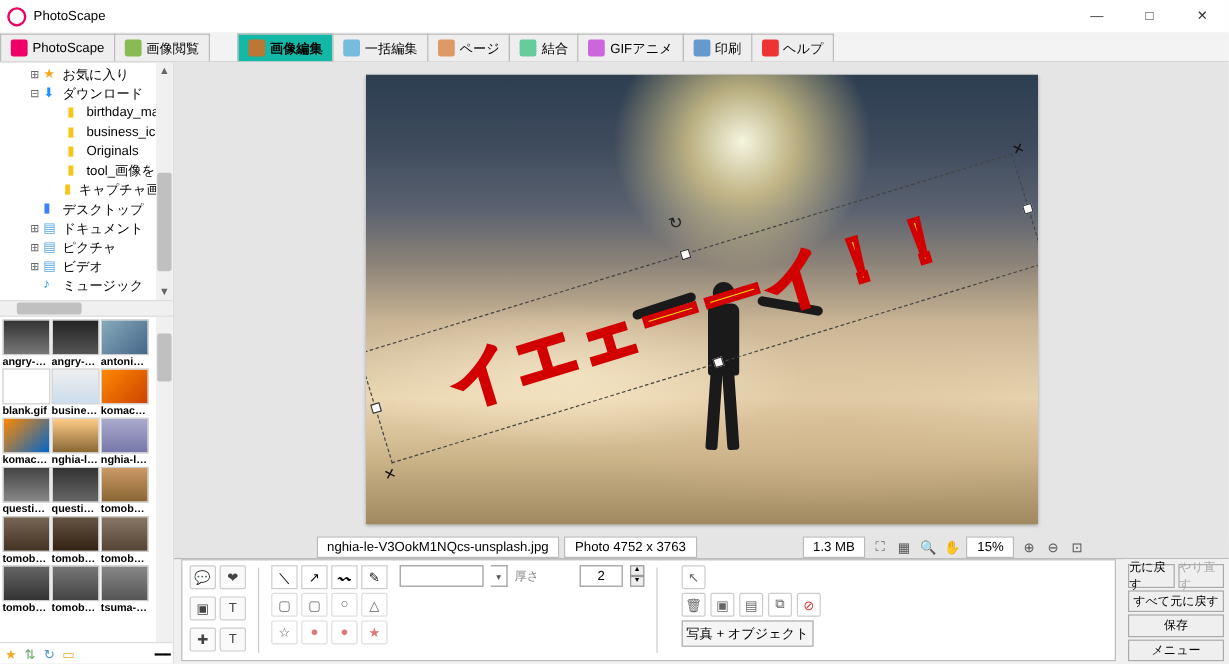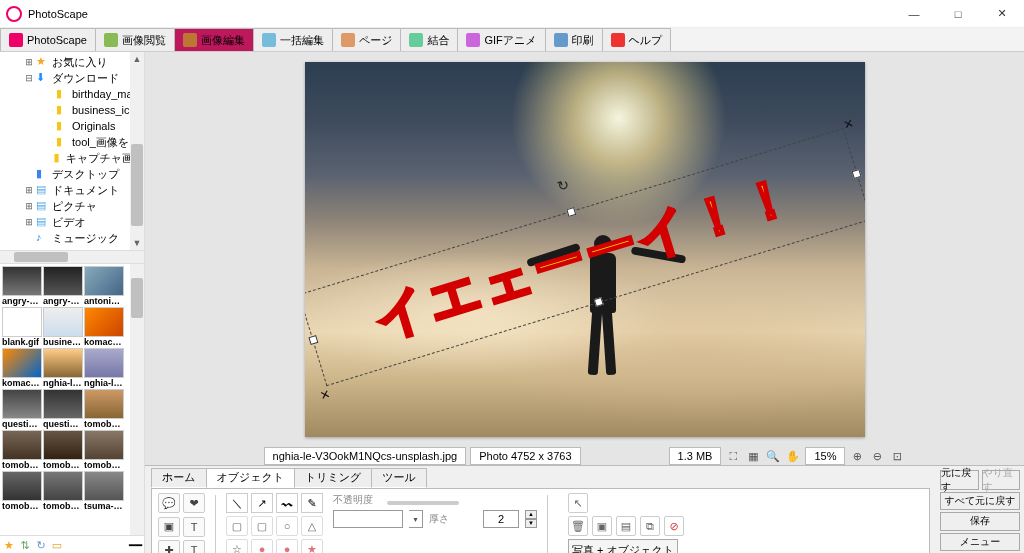--- a/index.html
+++ b/index.html
@@ -7,21 +7,21 @@
 
 
 .titlebar { height:28px; display:flex; align-items:center; padding:0 0 0 6px; background:#fff; border-bottom:1px solid #eee;}
 .titlebar .app-icon{width:16px;height:16px;border-radius:50%;border:2px solid #e06;position:relative;margin-right:6px;}
 .titlebar .win-ctrls{margin-left:auto;display:flex;}
 .titlebar .win-ctrls span{width:44px;height:28px;display:flex;align-items:center;justify-content:center;color:#333;}
 
 
 .toolbar{height:24px;display:flex;align-items:stretch;background:#f3f3f3;border-bottom:1px solid #ccc;}
 .toolbar .tab{padding:2px 8px;display:flex;align-items:center;gap:4px;border:1px solid #bbb;border-bottom:none;background:#eee;margin-right:-1px;white-space:nowrap;}
-.toolbar .tab.sel{background:#be185d;font-weight:normal;}
+.toolbar .tab.sel{background:#14b8a6;font-weight:bold;margin-left:24px;}
 .ticon{width:14px;height:14px;border-radius:2px;display:inline-block;}
 
 
 .main{flex:1;display:flex;min-height:0;}
 
 
 .left{width:145px;display:flex;flex-direction:column;border-right:1px solid #ddd;}
 .tree{flex:0 0 auto;height:198px;overflow:hidden;padding:2px 0 2px 4px;position:relative;}
 .tree .row{display:flex;align-items:center;gap:2px;height:16px;white-space:nowrap;}
 .exp{width:10px;text-align:center;color:#666;font-size:9px;}
@@ -383,28 +383,20 @@
       <div class="box">15%</div>
       <div class="icons">
         <span>⊕</span>
         <span>⊖</span>
         <span>⊡</span>
       </div>
     </div>
 
     <div class="panel">
       <div style="flex:1;display:flex;flex-direction:column">
-        <div class="panel-tabs-wrap">
-          <div class="panel-tabs" id="ptabs">
-              <div class="pt">ホーム</div>
-              <div class="pt sel">オブジェクト</div>
-              <div class="pt">トリミング</div>
-              <div class="pt">ツール</div>
-            </div>
-        </div>
         <div class="panel-body">
           <div class="tool-grid">
             <div class="tl">💬</div>
             <div class="tl">❤</div>
             <div class="tl">▣</div>
             <div class="tl">T</div>
             <div class="tl">✚</div>
             <div class="tl">T</div>
           </div>
           <div class="sep"></div>
@@ -421,24 +413,20 @@
               <div class="tl">○</div>
               <div class="tl">△</div>
               <div class="tl">☆</div>
               <div class="tl" style="color:#d77">●</div>
               <div class="tl" style="color:#d77">●</div>
               <div class="tl" style="color:#d77">★</div>
             </div>
           </div>
           <div class="props">
             <div class="row">
-              <span class="lbl">不透明度</span>
-              <div class="slider"></div>
-            </div>
-            <div class="row">
               <div class="color-box"></div>
                 <div class="dd">▾</div>
               <span class="lbl">厚さ</span>
               <div class="num">2</div>
               <div class="spin">
                   <span>▲</span>
                   <span>▼</span>
                 </div>
             </div>
           </div>

